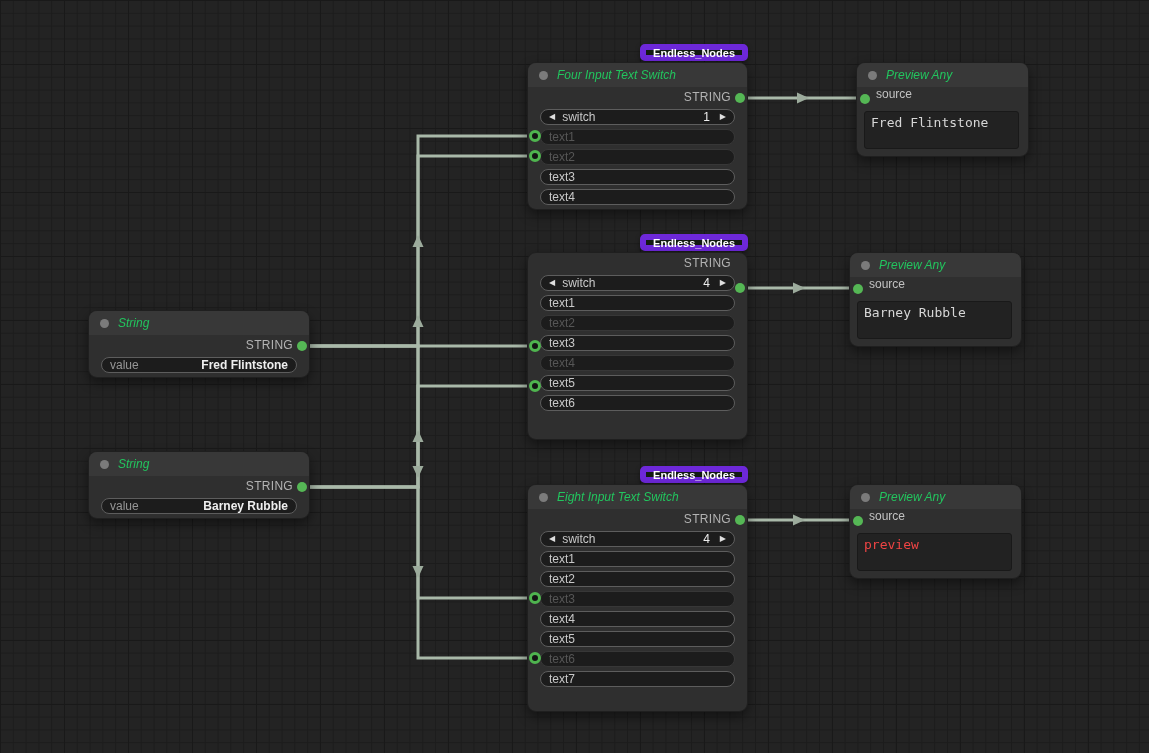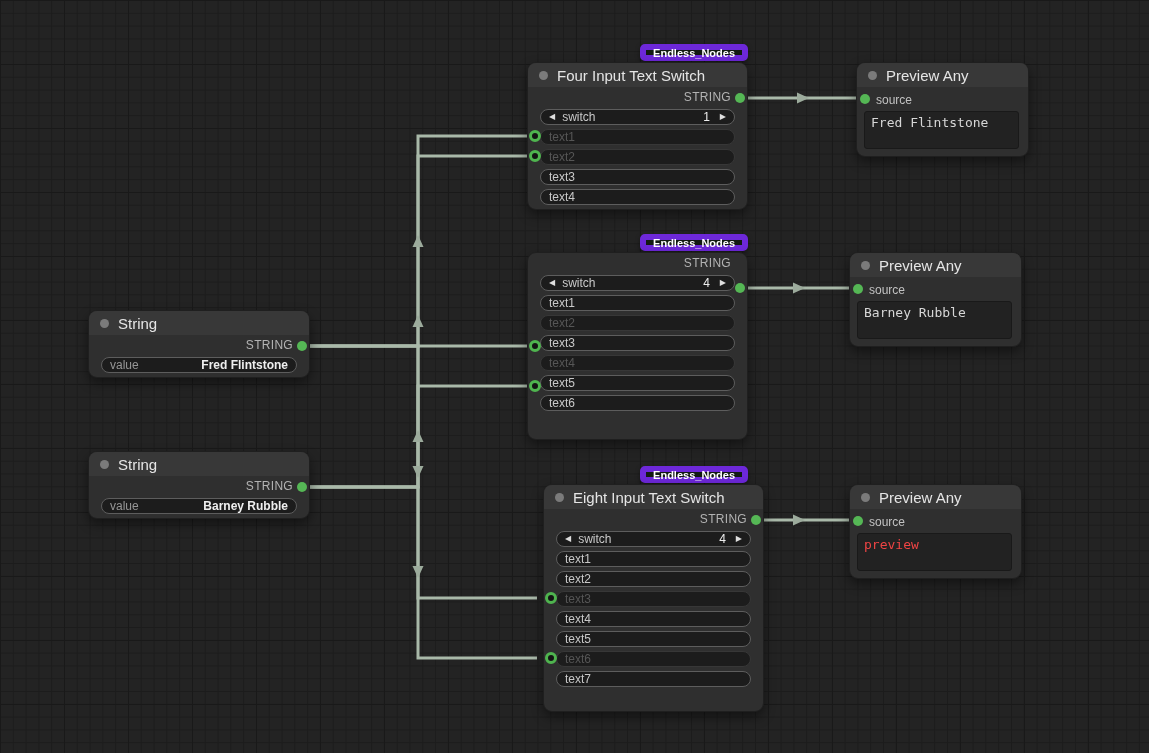--- a/index.html
+++ b/index.html
@@ -22,21 +22,21 @@
     position:absolute;z-index:2;border-radius:9px;
     background:#2f2f2f;border:1px solid #1f1f1f;
     box-shadow:0 5px 12px rgba(0,0,0,.45);
     box-sizing:border-box;
   }
   .node-title{
     height:24px;border-radius:8px 8px 0 0;background:#383838;
     display:flex;align-items:center;box-sizing:border-box;padding-left:11px;
   }
   .collapse-dot{width:9px;height:9px;border-radius:50%;background:#7b7b7b;flex:0 0 auto;}
-  .title-text{color:#e5e5e5;font-size:15px;margin-left:9px;white-space:nowrap;}
+  .title-text{color:#22c55e;font-size:12px;margin-left:9px;white-space:nowrap;font-style:italic;}
 
   .row{height:20px;display:flex;align-items:center;box-sizing:border-box;}
   .out-row{justify-content:flex-end;padding-right:16px;}
   .out-label{color:#b3b3b3;font-size:12px;letter-spacing:.3px;}
 
   .pill{
     margin:2px 12px;height:16px;flex:1;display:flex;align-items:center;
     background:#1c1c1c;border:1px solid #5d5d5d;border-radius:8px;
     font-size:12px;color:#c9c9c9;box-sizing:border-box;padding:0 8px;
     white-space:nowrap;overflow:hidden;
@@ -58,21 +58,21 @@
   .port.solid-in{width:10px;height:10px;background:#55b755;left:3px;}
 
   .badge{
     position:absolute;right:401px;z-index:2;height:17px;
     background:#121b12;border:6px solid #6d28d9;border-radius:5px;
     color:#fff;font-size:11px;font-weight:bold;
     display:flex;align-items:center;padding:0 7px;box-sizing:border-box;
     box-shadow:0 2px 5px rgba(0,0,0,.4);
   }
 
-  .source-row{height:20px;display:flex;align-items:flex-end;padding-left:19px;}
+  .source-row{height:20px;display:flex;align-items:flex-start;padding-left:19px;}
   .source-label{color:#c2c2c2;font-size:12px;}
   .preview-box{
     margin:4px 9px 0 7px;height:38px;background:#222;border:1px solid #191919;
     border-radius:3px;box-sizing:border-box;padding:3px 6px;
     font-family:"DejaVu Sans Mono", monospace;font-size:13px;color:#d6d6d6;
     overflow:hidden;
   }
   .preview-box.placeholder{color:#ef4444;}
 </style>
 </head>
@@ -198,21 +198,21 @@
   <div class="row pill-row">
       <div class="pill">
         <span>text6</span>
       </div>
     </div>
   <div class="port out" style="top:30px;"></div>
   <div class="port ring" style="top:87px;"></div>
   <div class="port ring" style="top:127px;"></div>
 </div>
 
-<div class="node" style="left:543px;top:484px;width:221px;height:228px;">
+<div class="node" style="left:527px;top:484px;width:221px;height:228px;">
   <div class="node-title">
     <div class="collapse-dot"></div>
     <span class="title-text">Eight Input Text Switch</span>
   </div>
   <div class="row out-row">
       <span class="out-label">STRING</span>
     </div>
   <div class="row pill-row">
     <div class="pill switch-pill">
       <span class="switch-left">

